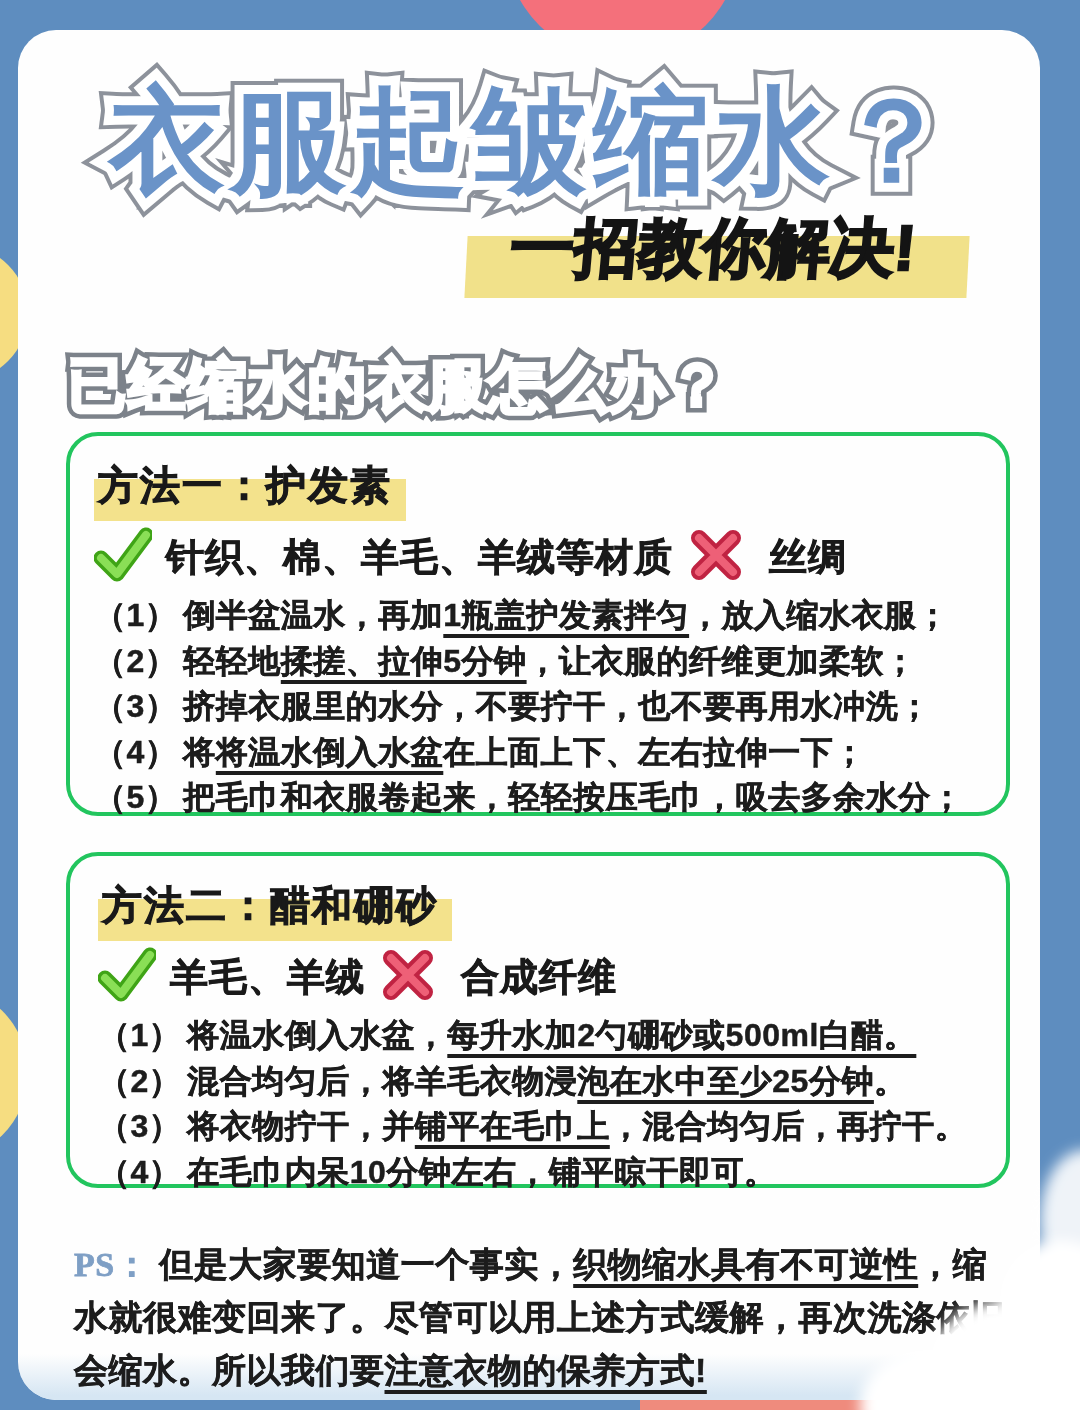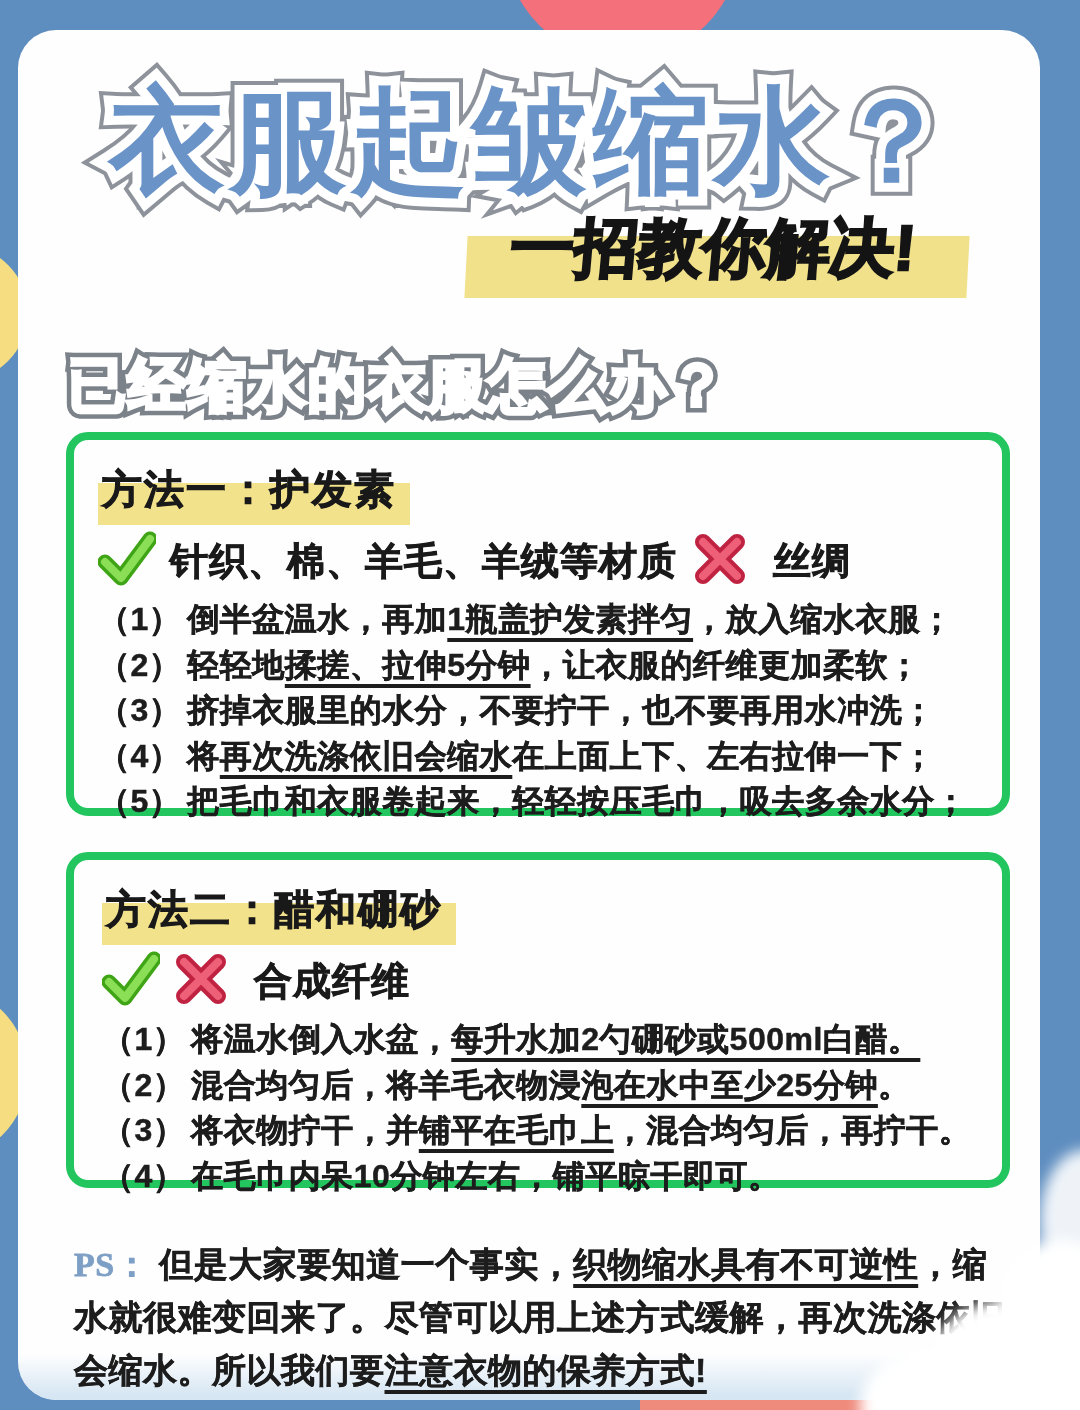--- a/index.html
+++ b/index.html
@@ -54,21 +54,21 @@
   .q-layer{
     position:absolute;left:0;top:0;white-space:nowrap;
     font-size:58px;font-weight:700;letter-spacing:2px;line-height:90px;
   }
   .q-outline{-webkit-text-stroke:13px #7c828a;color:#7c828a;}
   .q-white{-webkit-text-stroke:4px #ffffff;color:#ffffff;}
 
   
   .method-box{
     position:absolute;left:48px;width:944px;
-    background:#fefefe;border:8px solid #22c55e;border-radius:22px;
+    background:#fefefe;border:4px solid #22c55e;border-radius:32px;
     box-sizing:border-box;padding:22px 24px 0 24px;
   }
   .box-1{top:402px;height:384px;}
   .box-2{top:822px;height:336px;padding-left:28px;}
   .method-heading{
     display:inline-block;font-size:40px;font-weight:800;color:#191919;
     -webkit-text-stroke:1px #191919;letter-spacing:2px;
     background:linear-gradient(180deg,rgba(0,0,0,0) 34%,#f3e28c 34%);
     padding:0 14px 8px 4px;margin-bottom:8px;white-space:nowrap;
   }
@@ -159,38 +159,39 @@
           <div class="step">
             <span class="step-num">（2）</span>
             <span class="step-text"><span>轻轻地</span><span class="u">揉搓、拉伸5分钟</span><span>，让衣服的纤维更加柔软；</span></span>
           </div>
           <div class="step">
             <span class="step-num">（3）</span>
             <span class="step-text"><span>挤掉衣服里的水分，不要拧干，也不要再用水冲洗；</span></span>
           </div>
           <div class="step">
             <span class="step-num">（4）</span>
-            <span class="step-text"><span>将</span><span class="u">再次洗涤依旧会缩水</span><span>在上面上下、左右拉伸一下；</span></span>
+            <span class="step-text"><span>将</span><span class="u">将温水倒入水盆</span><span>在上面上下、左右拉伸一下；</span></span>
           </div>
           <div class="step">
             <span class="step-num">（5）</span>
             <span class="step-text"><span>把毛巾和衣服卷起来，轻轻按压毛巾，吸去多余水分；</span></span>
           </div>
         </div>
     </div>
 
     <div class="method-box box-2">
       <span class="method-heading">方法二：醋和硼砂</span>
       <div class="check-row">
         <span class="mark">
           <svg width="58" height="58" viewBox="0 0 58 58">
             <path d="M7 32 L23 48 L52 9" stroke="#3fa416" stroke-width="15" fill="none" stroke-linecap="round" stroke-linejoin="round"></path>
             <path d="M7 32 L23 48 L52 9" stroke="#8adf56" stroke-width="8" fill="none" stroke-linecap="round" stroke-linejoin="round"></path>
           </svg>
         </span>
+        <span class="fabric-label">羊毛、羊绒</span>
         <span class="mark">
           <svg width="54" height="54" viewBox="0 0 54 54">
             <path d="M10 10 L44 44 M44 10 L10 44" stroke="#c02342" stroke-width="16" stroke-linecap="round"></path>
             <path d="M10 10 L44 44 M44 10 L10 44" stroke="#ee6077" stroke-width="8" stroke-linecap="round"></path>
           </svg>
         </span>
         <span class="fabric-label" style="margin-left:12px">合成纤维</span>
       </div>
       <div class="steps">
           <div class="step">

